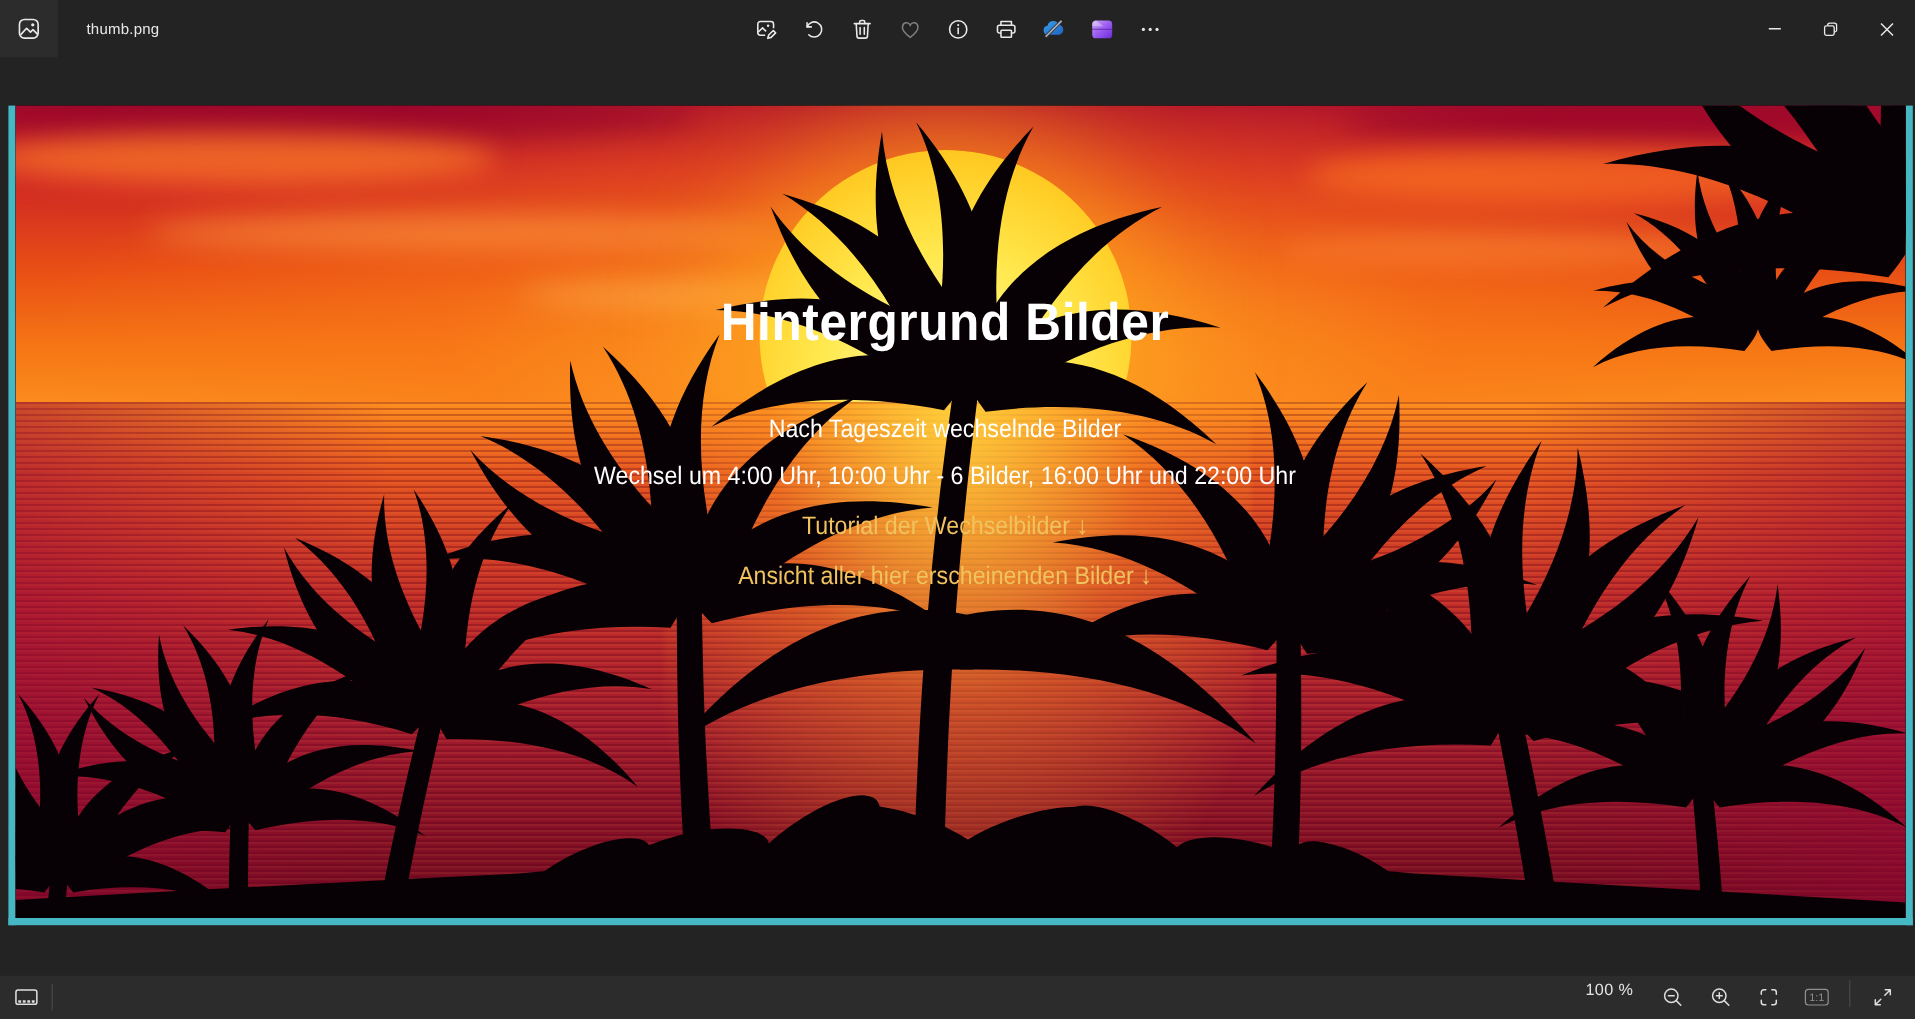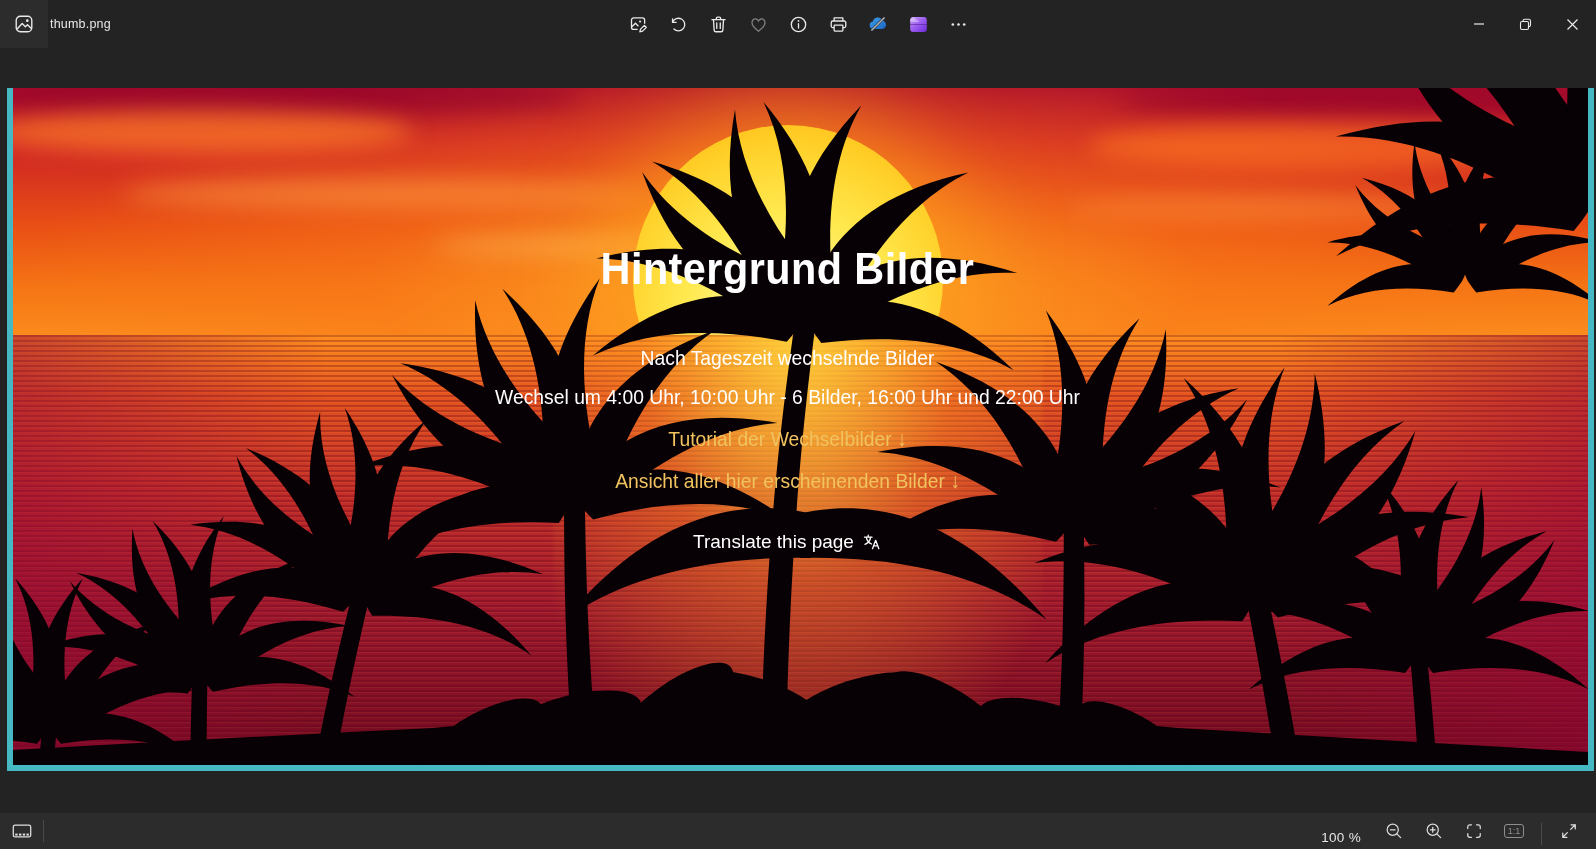--- a/index.html
+++ b/index.html
@@ -3,21 +3,21 @@
 <meta charset="utf-8">
 <style>
   * { margin:0; padding:0; box-sizing:border-box; }
   html,body { width:1596px; height:849px; overflow:hidden; background:#222; }
   body { font-family:"Liberation Sans","DejaVu Sans",sans-serif; }
   .app { position:relative; width:1596px; height:849px; background:#232222; }
 
   
   .titlebar { position:relative; height:48px; background:#242323; display:flex; align-items:center; }
   .app-tile { width:48px; height:48px; background:#2d2c2c; display:flex; align-items:center; justify-content:center; cursor:pointer; }
-  .filename { color:#e8e8e8; font-size:12.5px; margin-left:2px; letter-spacing:.2px; }
+  .filename { color:#e8e8e8; font-size:12.5px; margin-left:24px; letter-spacing:.2px; }
   .toolbar { position:absolute; left:50%; top:0; transform:translateX(-50%); height:48px; display:flex; align-items:center; gap:4px; }
   .tbtn { width:36px; height:34px; border-radius:4px; display:flex; align-items:center; justify-content:center; cursor:pointer; }
   .win-controls { position:absolute; right:0; top:0; height:48px; display:flex; }
   .wbtn { width:47px; height:48px; display:flex; align-items:center; justify-content:center; cursor:pointer; }
   .icon { display:block; }
 
   
   .viewport { position:relative; height:765px; background:#242323; overflow:hidden; }
 
   .photo-frame { position:absolute; left:7px; top:40px; width:1587px; height:683px;
@@ -66,21 +66,21 @@
   .ov-l1 { top:339px; }
   .ov-l2 { top:381px; }
   .ov-tr { top:443px; font-size:19px; display:flex; justify-content:center; align-items:center; gap:8px; }
 
   
   .statusbar { position:absolute; left:0; bottom:0; width:100%; height:36px; background:#2d2c2c;
     display:flex; align-items:center; }
   .sb-left { display:flex; align-items:center; height:100%; }
   .sbtn { width:34px; height:28px; border-radius:4px; display:flex; align-items:center; justify-content:center; cursor:pointer; }
   .sep { width:1px; height:22px; background:#4a4a4a; margin:0 4px; }
-  .sb-right { margin-left:auto; display:flex; align-items:flex-end; gap:6px; padding-right:10px; }
+  .sb-right { margin-left:auto; display:flex; align-items:flex-start; gap:6px; padding-right:10px; }
   .zoomtext { color:#e4e4e4; font-size:13.5px; margin-right:10px; letter-spacing:.3px; }
   .one2one { border:1.4px solid #8f8f8f; border-radius:3px; color:#8f8f8f; font-size:9px; padding:1px 3px; line-height:10px; }
 </style>
 </head>
 <body>
 
 <div class="app">
 
   <div class="titlebar">
     <div class="app-tile">
@@ -256,27 +256,20 @@
             <ellipse cx="1120" cy="650" rx="62" ry="23" transform="rotate(30 1120 650)"></ellipse>
           </g>
         </svg>
 
         <div class="overlay">
           <div class="ov ov-title">Hintergrund Bilder</div>
           <div class="ov ov-sub ov-s1">Nach Tageszeit wechselnde Bilder</div>
           <div class="ov ov-sub ov-s2">Wechsel um 4:00 Uhr, 10:00 Uhr - 6 Bilder, 16:00 Uhr und 22:00 Uhr</div>
           <div class="ov ov-link ov-l1">Tutorial der Wechselbilder ↓</div>
           <div class="ov ov-link ov-l2">Ansicht aller hier erscheinenden Bilder ↓</div>
-          <div class="ov ov-tr">
-            <span>Translate this page</span>
-            <svg width="20" height="20" viewBox="0 0 24 24" fill="none" stroke="#fff" stroke-width="1.6" stroke-linecap="round">
-              <path d="M3 6.2 h9 M7.5 3.8 v2.4 M5.2 6.4 c0.6 3.8 3 6.6 6.2 8 M10.3 6.4 C 9.8 10.2 7 13.4 3.6 14.8"></path>
-              <path d="M12.6 20 L16.4 10 L20.2 20 M13.9 16.6 h5" stroke-linejoin="round"></path>
-            </svg>
-          </div>
         </div>
 
       </div>
     </div>
   </div>
 
   <div class="statusbar">
     <div class="sb-left">
       <div class="sbtn" style="margin-left:5px">
         <svg class="icon" width="22" height="22" viewBox="0 0 24 24" fill="none" stroke="#dedede" stroke-width="1.4">

